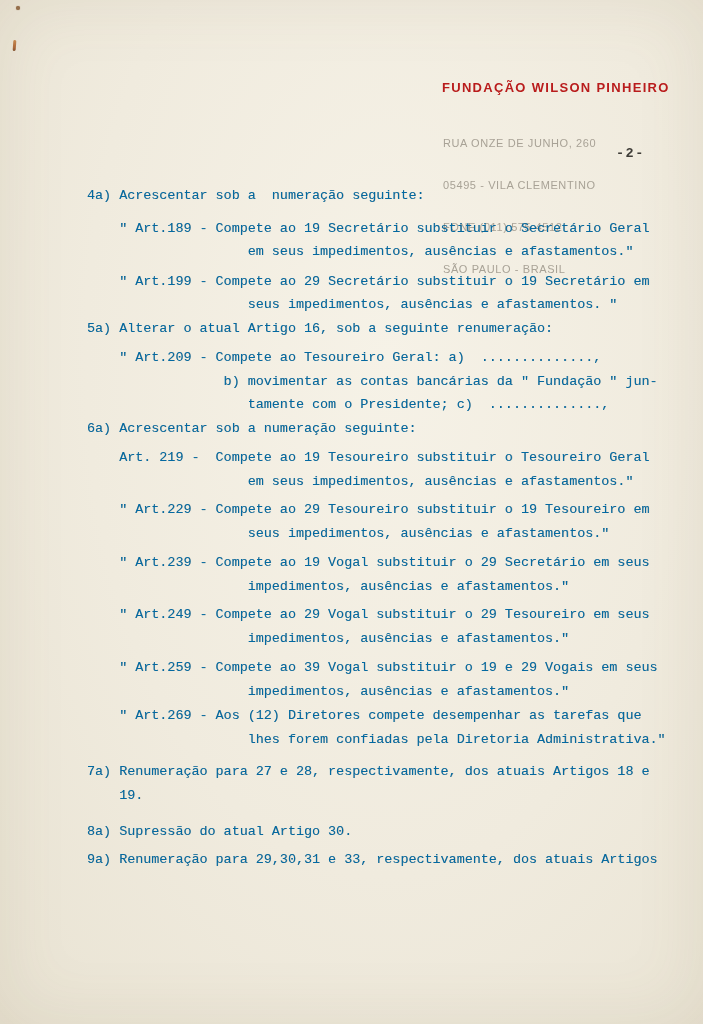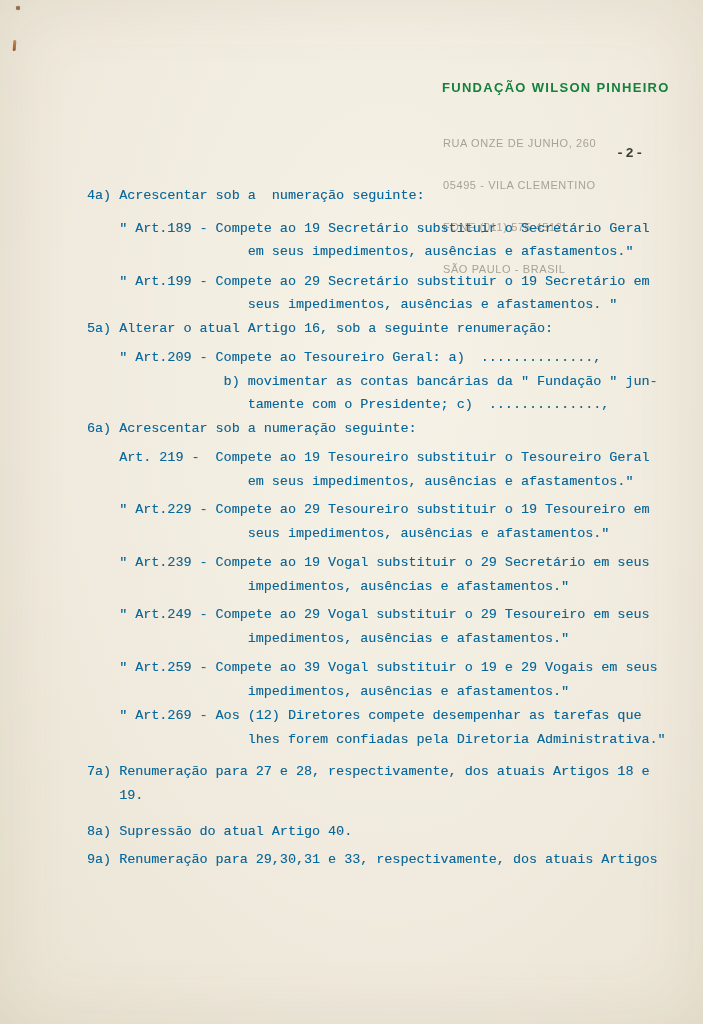--- a/index.html
+++ b/index.html
@@ -19,21 +19,21 @@
   }
   .speck-streak{
     position:absolute;left:13px;top:40px;width:3px;height:11px;border-radius:2px;
     background:linear-gradient(180deg,#c07a38 0%, #a0521f 70%, #6f3a14 100%);
     transform:rotate(4deg);opacity:.85;
   }
   
   .org-name{
     position:absolute;left:442px;top:80px;
     font-family:"Liberation Sans","DejaVu Sans",sans-serif;
-    font-size:13px;font-weight:700;letter-spacing:1.3px;color:#15803d;
+    font-size:13px;font-weight:700;letter-spacing:1.3px;color:#b91c1c;
     white-space:nowrap;
   }
   .address{
     position:absolute;left:443px;top:108px;
     font-family:"Liberation Sans","DejaVu Sans",sans-serif;
     font-size:11px;letter-spacing:0.6px;color:#a8a296;line-height:14px;
     white-space:pre;
   }
   .page-number{
     position:absolute;left:616px;top:146px;
@@ -129,21 +129,21 @@
       <div class="line">    " Art.269 - Aos (12) Diretores compete desempenhar as tarefas que</div>
       <div class="line">                    lhes forem confiadas pela Diretoria Administrativa."</div>
     </div>
 
     <div class="para mt9">
       <div class="line">7a) Renumeração para 27 e 28, respectivamente, dos atuais Artigos 18 e</div>
       <div class="line">    19.</div>
     </div>
 
     <div class="para mt13">
-      <div class="line">8a) Supressão do atual Artigo 40.</div>
+      <div class="line">8a) Supressão do atual Artigo 30.</div>
     </div>
 
     <div class="para mt14">
       <div class="line">9a) Renumeração para 29,30,31 e 33, respectivamente, dos atuais Artigos</div>
     </div>
 
   </div>
 </div>
 
 </body></html>

